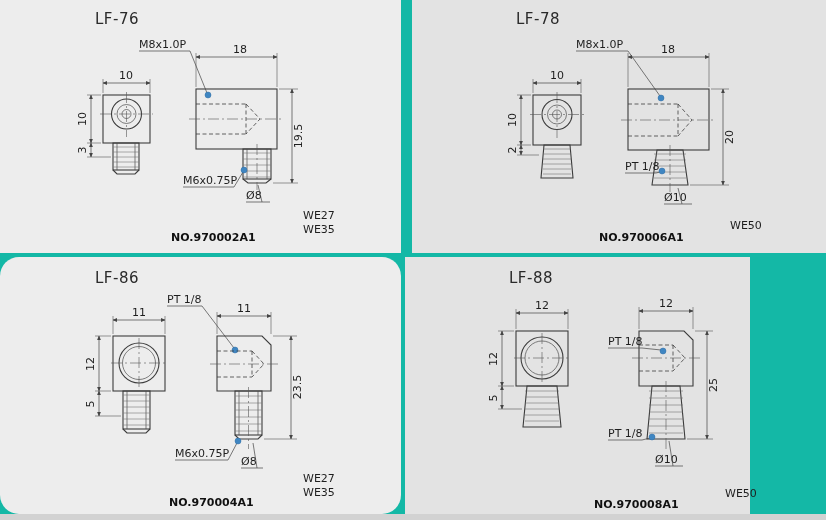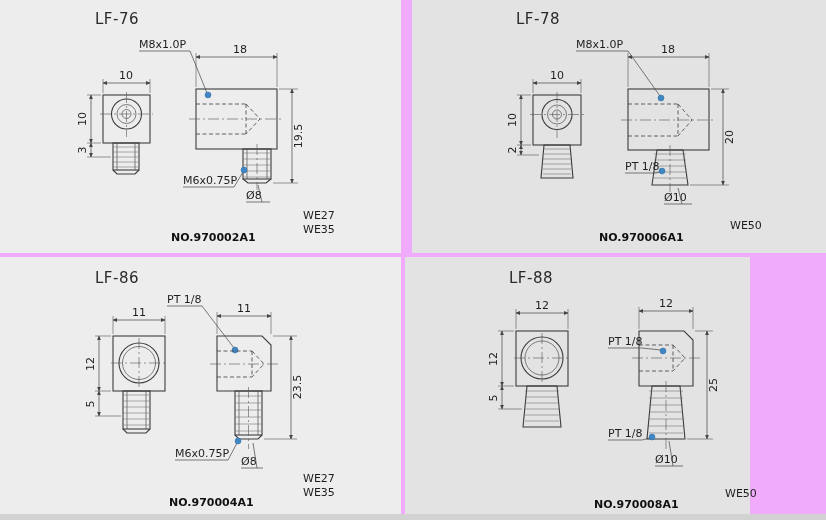--- a/index.html
+++ b/index.html
@@ -1,24 +1,24 @@
 <!DOCTYPE html>
 <html style="--panel-left-bg: #ededed; --panel-right-bg: #e3e3e3; --bottom-bar: #d2d2d2; --line: #3c3c3c; --leader-dot: #3f86c2;"><head>
 <meta charset="utf-8">
 <style>
   * { margin:0; padding:0; box-sizing:border-box; }
   html,body { width:826px; height:520px; }
   body { background:#ffffff; font-family:"DejaVu Sans", sans-serif; position:relative; overflow:hidden; }
-  .page { position:absolute; inset:0; background:#f0abfc; }
+  .page { position:absolute; inset:0; background:#14b8a6; }
   .panel { position:absolute; }
   .panel.left-bg  { background: var(--panel-left-bg,  #ededed); }
   .panel.right-bg { background: var(--panel-right-bg, #e3e3e3); }
   .tl { left:0;   top:0;     width:401px; height:253px; }
   .tr { left:412px;top:0;    width:421px; height:253px; }
-  .bl { left:0;   top:257px; width:401px; height:257px; }
+  .bl { left:0;   top:257px; width:401px; height:257px;border-radius:19px; }
   .br { left:405px;top:257px;width:345px; height:257px; }
   .footer { position:absolute; left:0; top:514px; width:826px; height:6px;
             background: var(--bottom-bar,#d2d2d2); }
   svg { display:block; }
   .ol   { fill:none; stroke: var(--line,#3c3c3c); stroke-width:1.1; }
   .thin { fill:none; stroke:#4a4a4a; stroke-width:0.7; }
   .hatch line { stroke:#6a6a6a; stroke-width:0.55; }
   .dsh  { fill:none; stroke:#3c3c3c; stroke-width:0.8; stroke-dasharray:4 2.5; }
   .cl   { fill:none; stroke:#555; stroke-width:0.6; stroke-dasharray:11 3 2 3; }
   .ext line { stroke:#555; stroke-width:0.6; }

